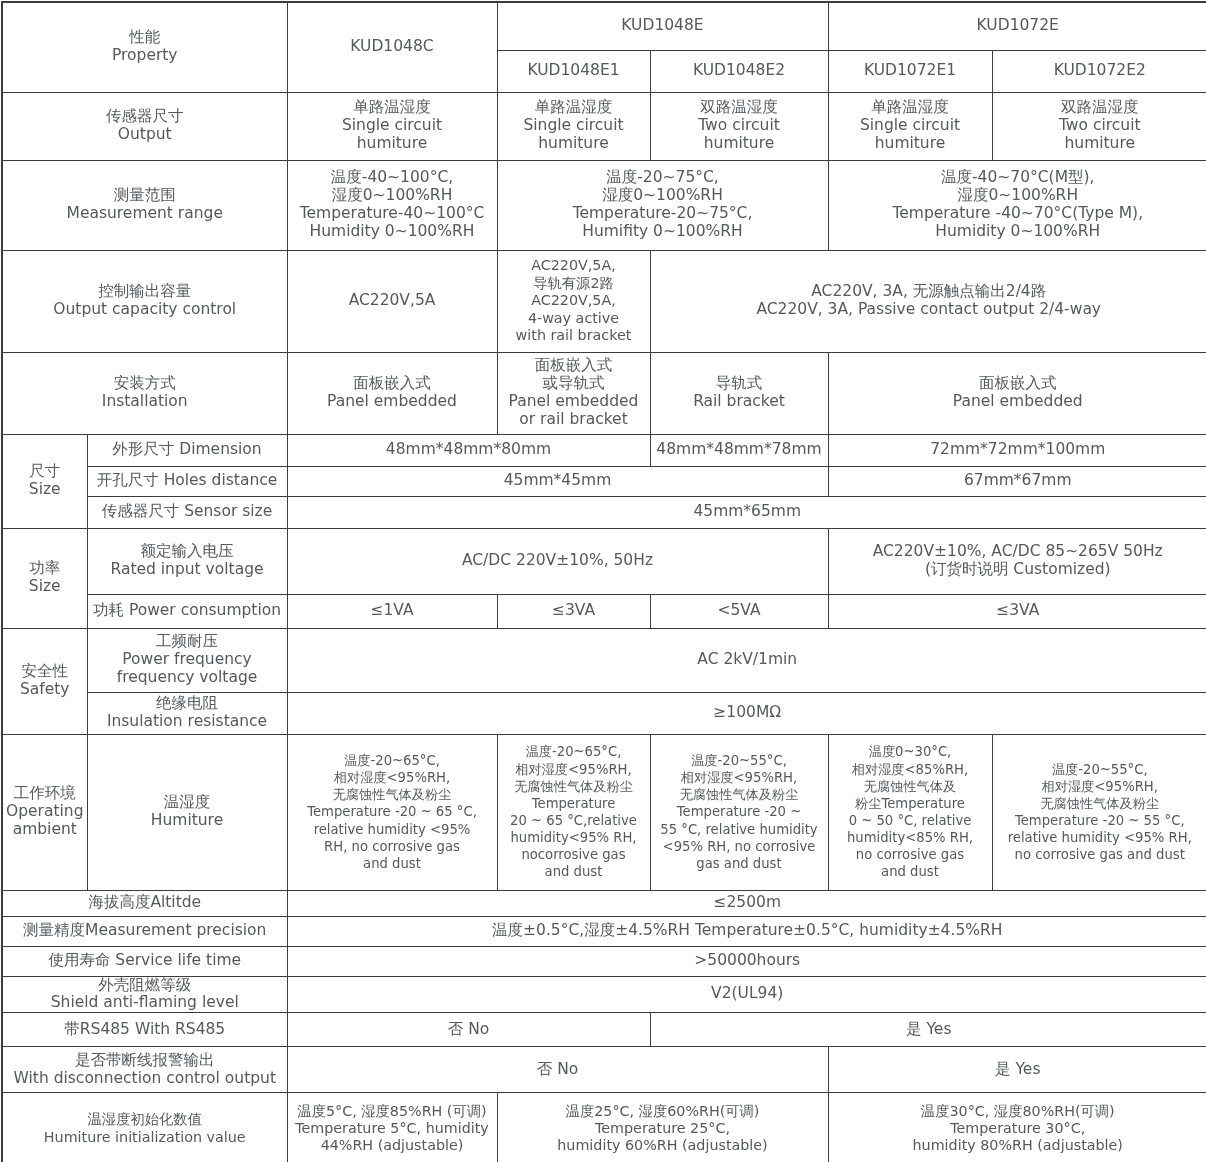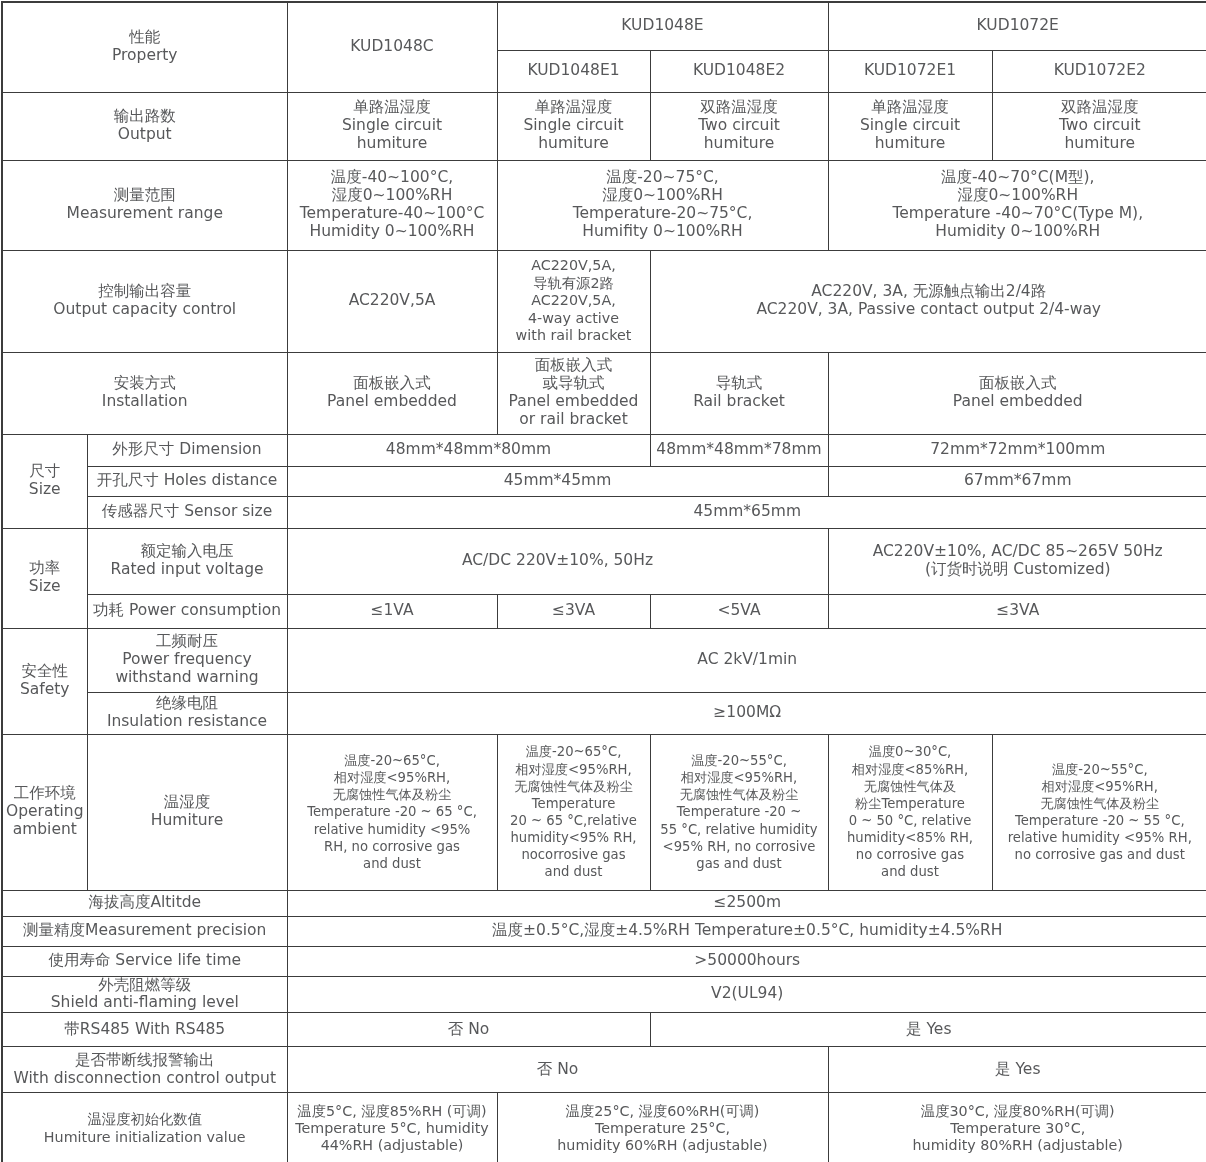--- a/index.html
+++ b/index.html
@@ -67,21 +67,21 @@
         </td>
         <td>
           <div>KUD1072E1</div>
         </td>
         <td>
           <div>KUD1072E2</div>
         </td>
       </tr>
       <tr style="height: 68px;">
         <td colspan="2">
-          <div>输出路数</div>
+          <div>传感器尺寸</div>
           <div>Output</div>
         </td>
         <td>
           <div>单路温湿度</div>
           <div>Single circuit</div>
           <div>humiture</div>
         </td>
         <td>
           <div>单路温湿度</div>
           <div>Single circuit</div>
@@ -243,21 +243,21 @@
         </td>
       </tr>
       <tr style="height: 64px;">
         <td rowspan="2">
           <div>安全性</div>
           <div>Safety</div>
         </td>
         <td>
           <div>工频耐压</div>
           <div>Power frequency</div>
-          <div>withstand warning</div>
+          <div>frequency voltage</div>
         </td>
         <td colspan="5">
           <div>AC 2kV/1min</div>
         </td>
       </tr>
       <tr style="height: 42px;">
         <td>
           <div>绝缘电阻</div>
           <div>Insulation resistance</div>
         </td>

